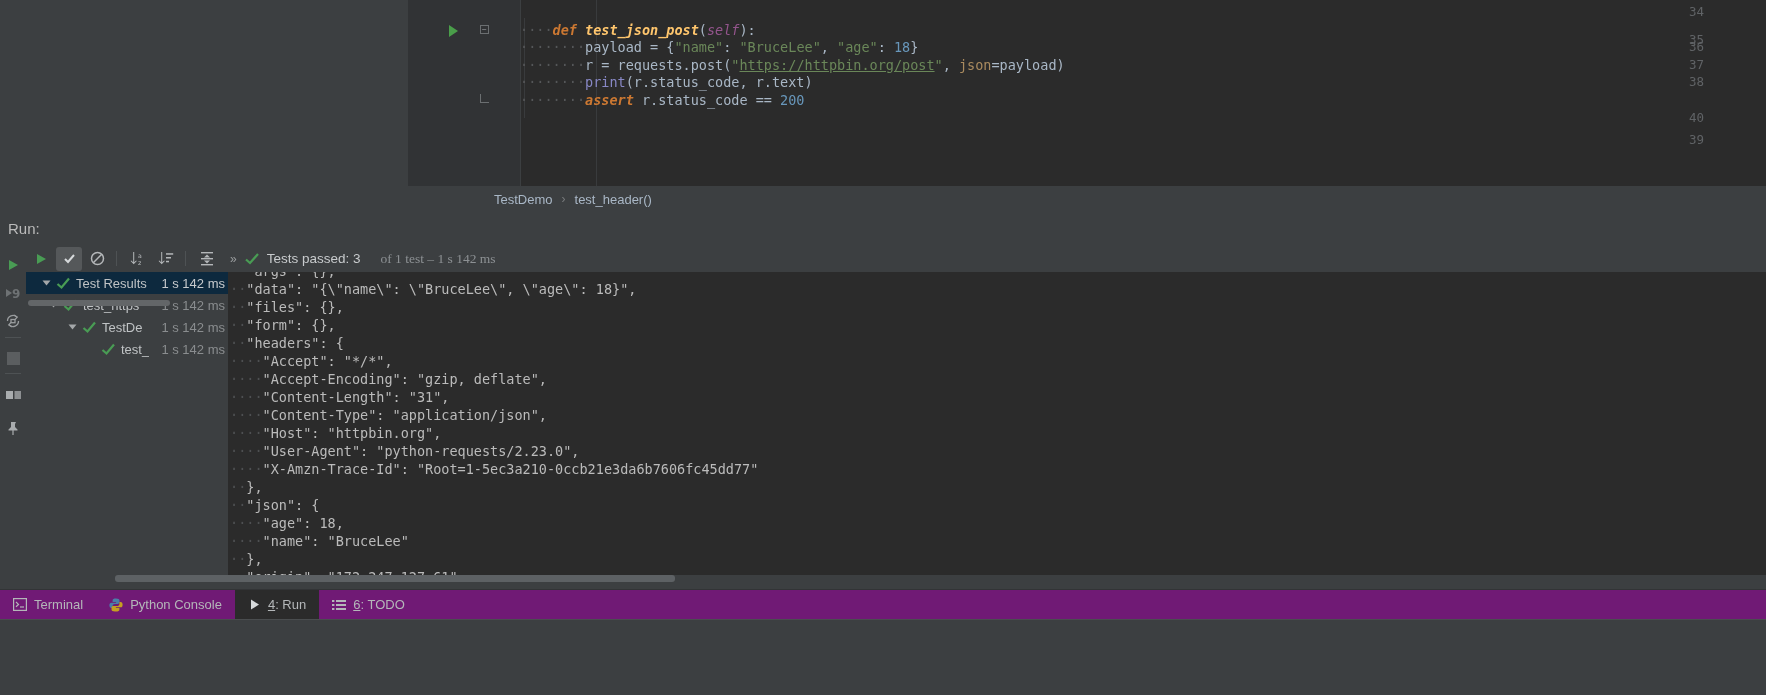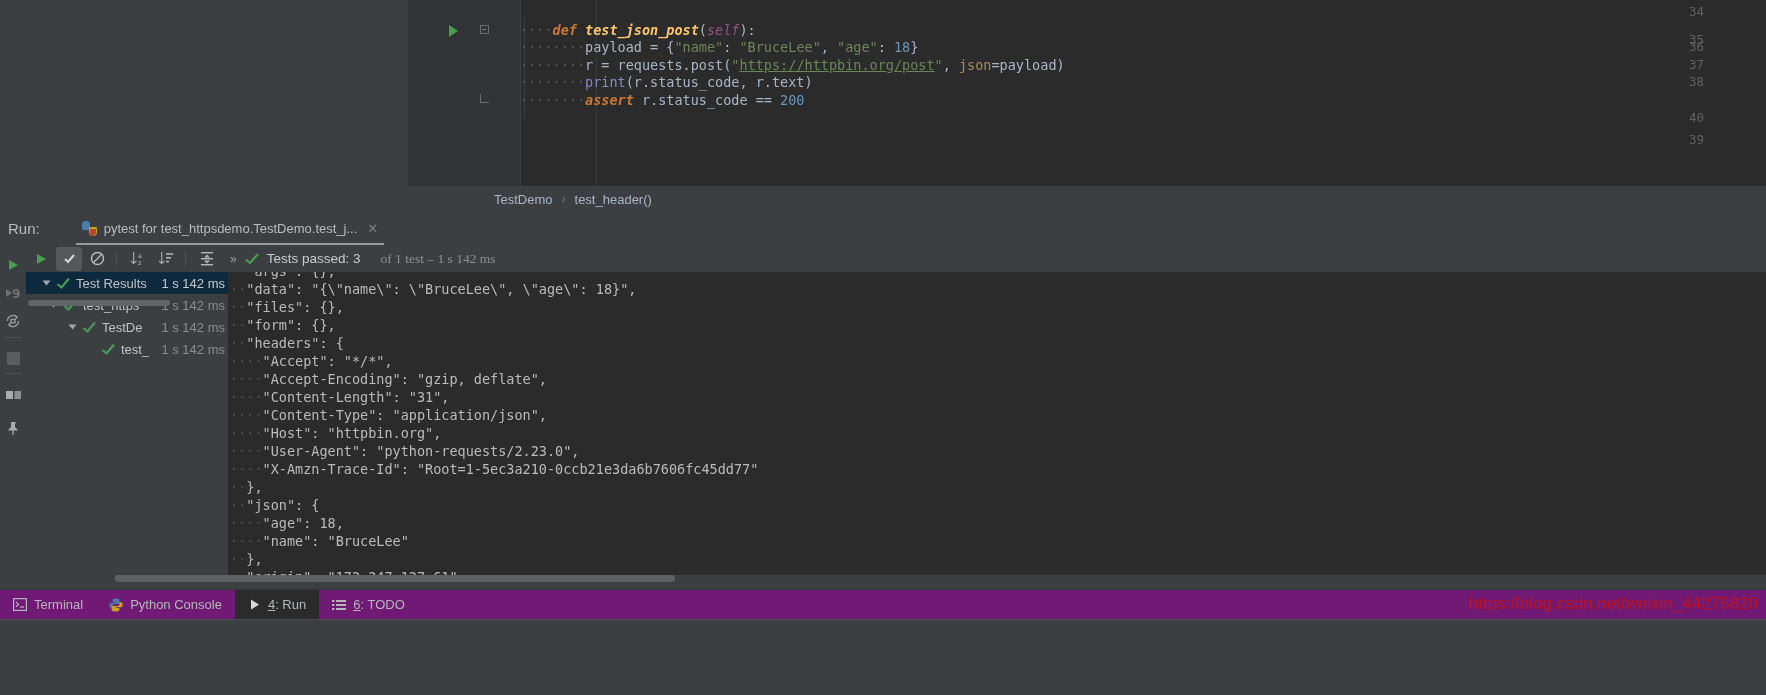--- a/index.html
+++ b/index.html
@@ -135,30 +135,20 @@
 
     <div class="breadcrumb-bar">
       <span class="bc-item">TestDemo</span>
       <span class="bc-sep">›</span>
       <span class="bc-item">test_header()</span>
     </div>
   </div>
 
   <div class="run-header">
     <span class="run-label">Run:</span>
-    <div class="run-tab">
-      <span class="py-icon">
-        <span class="pyb"></span>
-          <span class="pyy"></span>
-          <span class="pyr"></span>
-      </span>
-      <span class="run-tab-text">pytest for test_httpsdemo.TestDemo.test_j...</span>
-      <span class="tab-close">✕</span>
-      <span class="run-tab-underline"></span>
-    </div>
   </div>
 
   <div class="run-gutter">
     <div class="rg-icon" style="top:7px;">
       <svg width="14" height="14" viewBox="0 0 14 14">
           <polygon points="3,2 12,7 3,12" fill="#499c54"></polygon>
         </svg>
     </div>
     <div class="rg-icon" style="top:35px;">
       <svg width="16" height="14" viewBox="0 0 16 14">
@@ -344,17 +334,16 @@
             <rect x="0" y="5" width="2.4" height="2"></rect>
             <rect x="4" y="5" width="10" height="2"></rect>
             <rect x="0" y="9" width="2.4" height="2"></rect>
             <rect x="4" y="9" width="10" height="2"></rect>
           </svg>
         </span>
         <span class="underline-key">6</span>
         <span>: TODO</span>
       </div>
     </div>
-  <div class="watermark" style="color: rgb(204, 17, 17);">https://blog.csdn.net/weixin_44275820</div>
   <div class="below-status">
     <div class="bs-line"></div>
   </div>
 </div>
 
 </body></html>

